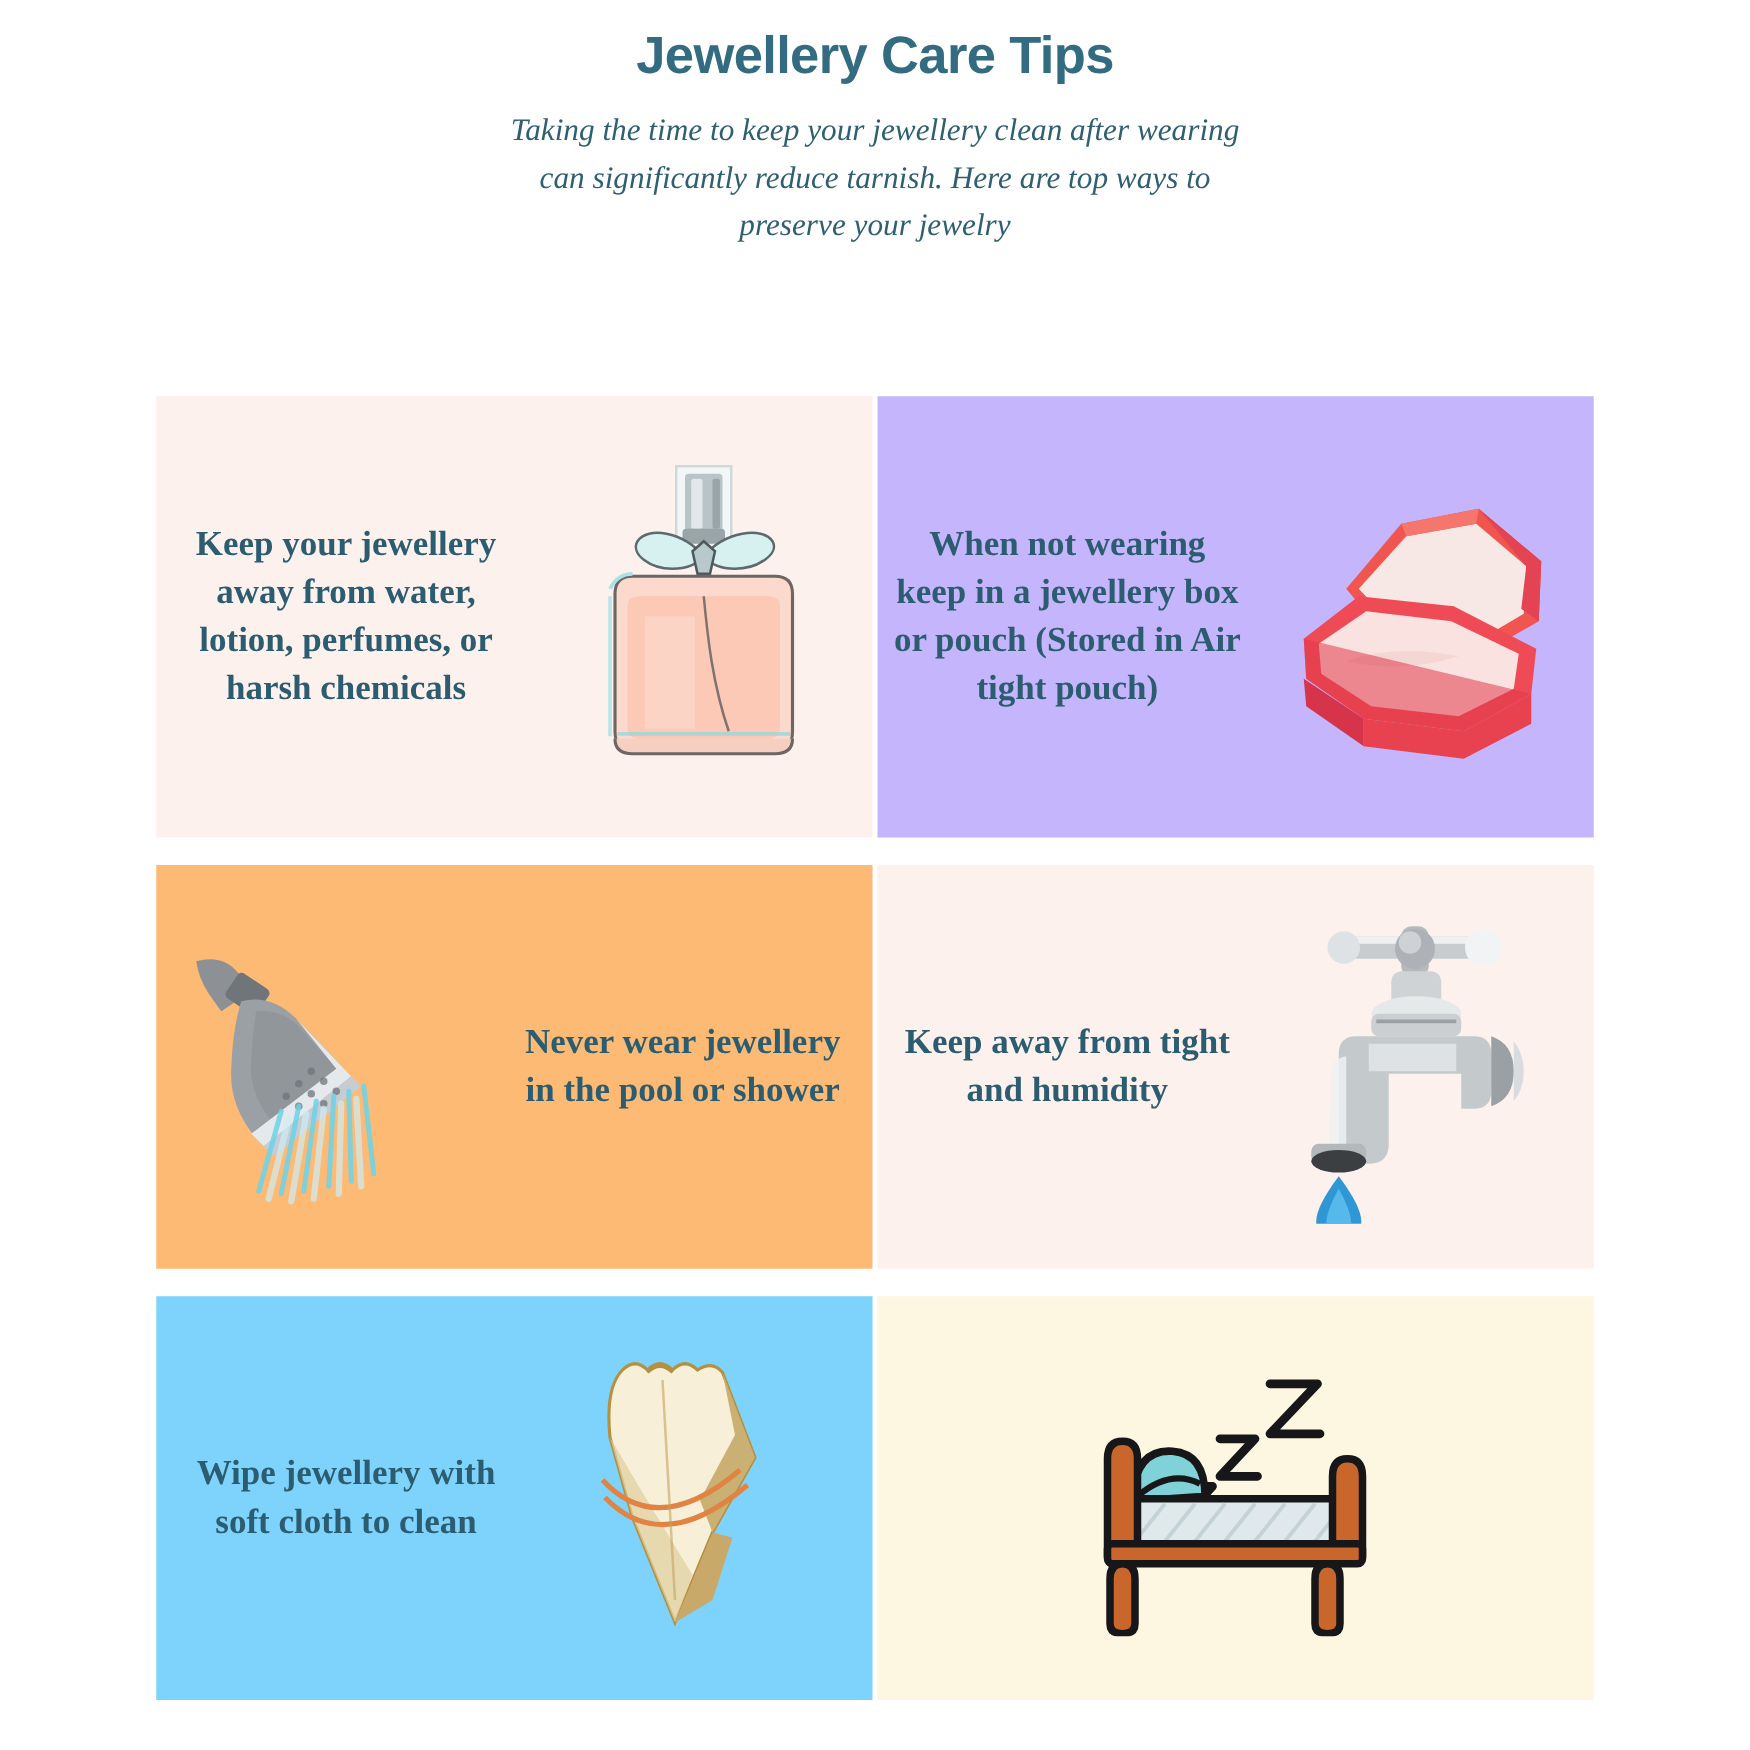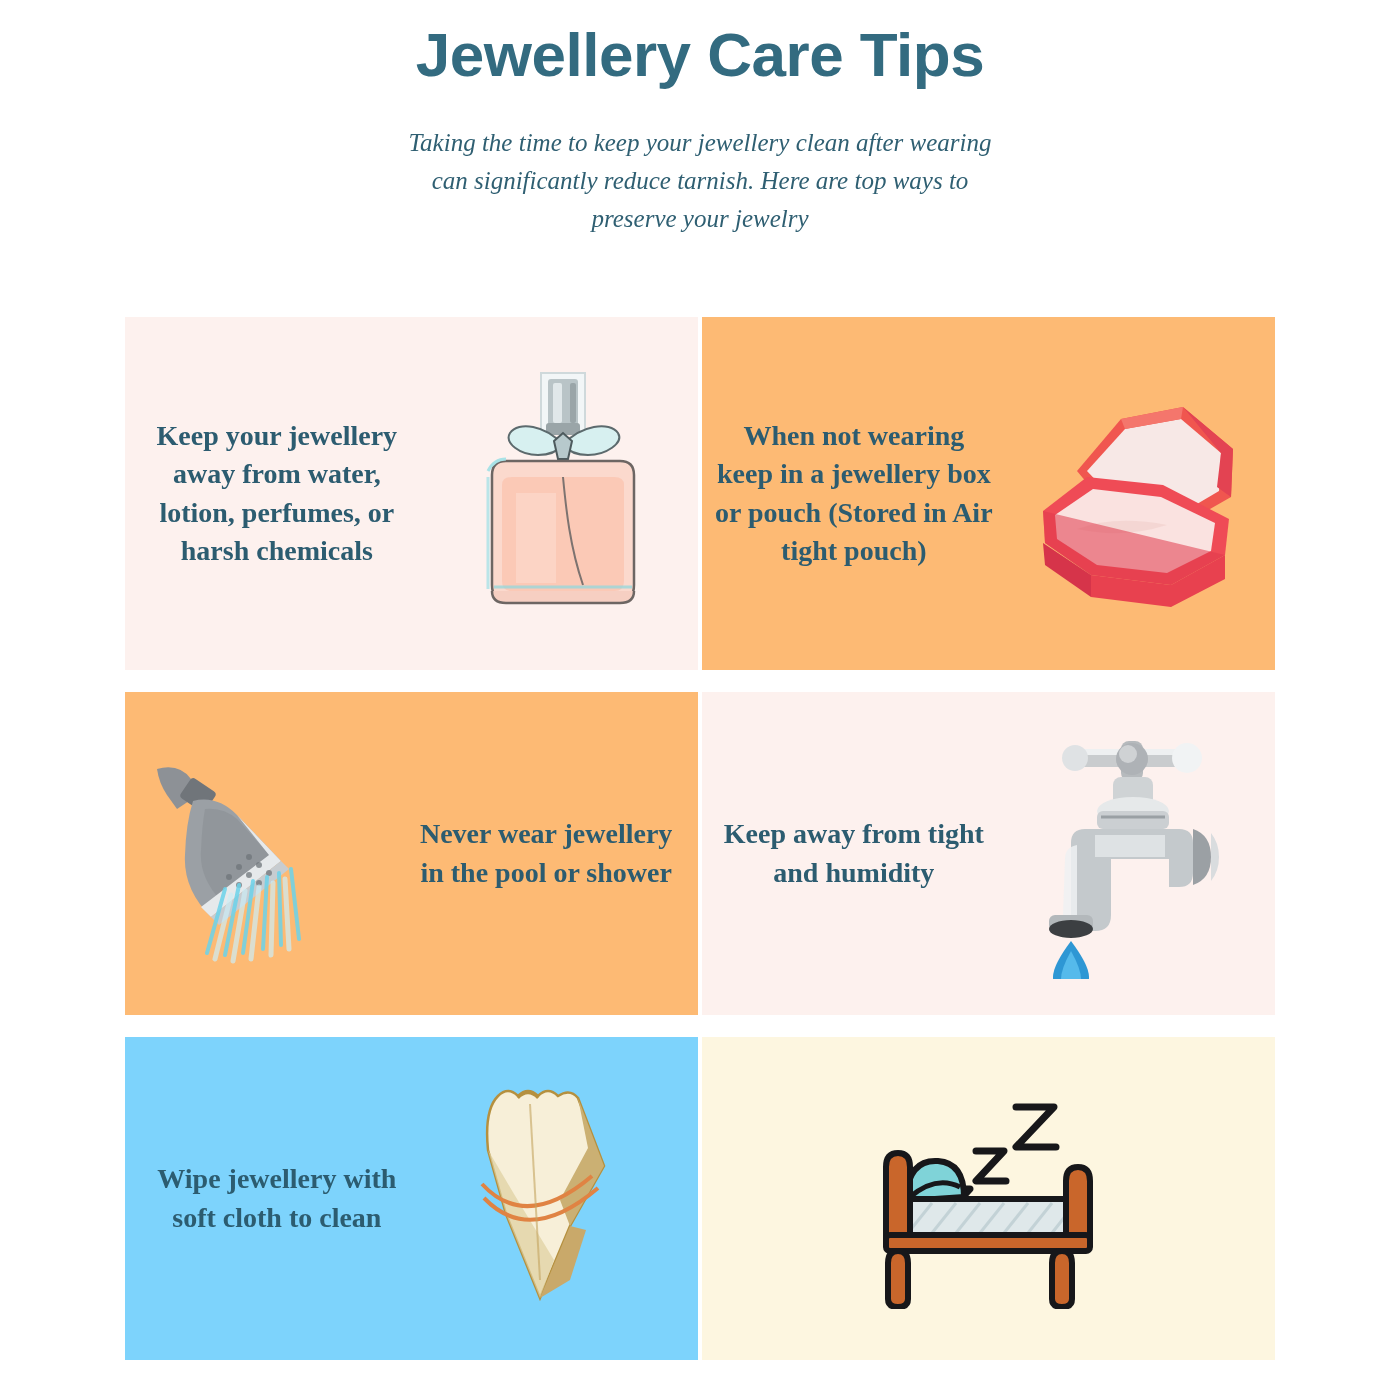--- a/index.html
+++ b/index.html
@@ -25,28 +25,28 @@
     position: absolute;
     top: 0;
     left: 0;
     width: 1400px;
     padding-top: 22px;
     text-align: center;
   }
   .page-title {
     font-family: "Liberation Sans", sans-serif;
     font-weight: bold;
-    font-size: 62px;
+    font-size: 42px;
     line-height: 1.05;
     letter-spacing: -0.5px;
     color: #336b80;
     margin: 0;
   }
   .page-subtitle {
-    margin: 37px auto 0 auto;
+    margin: 20px auto 0 auto;
     width: 620px;
     font-family: "Liberation Serif", serif;
     font-style: italic;
     font-size: 25px;
     line-height: 1.52;
     color: #2f5f72;
   }
 
   
   .grid {
@@ -127,21 +127,21 @@
           <path d="M58 134 h40 v90 h-40 z" fill="#fddcd2" opacity="0.55"></path>
           <path d="M105 118 C 108 150, 112 188, 125 226" fill="none" stroke="#7d7370" stroke-width="2"></path>
           <path d="M36 228 h138" stroke="#9ad7db" stroke-width="3" fill="none" opacity="0.8"></path>
           <path d="M34 232 q0 12 14 12 h114 q14 0 14 -12" fill="#f6cfc2" stroke="#6d6663" stroke-width="2.5"></path>
           <path d="M30 112 q6 -12 18 -12" fill="none" stroke="#a9e2e6" stroke-width="3"></path>
           <path d="M30 118 v112" fill="none" stroke="#a9e2e6" stroke-width="3" opacity="0.8"></path>
         </svg>
       </div>
     </div>
 
-    <div class="card text-left bg-blue" style="background: #fdba74; flex-direction: row;">
+    <div class="card text-left bg-blue" style="background: #c4b5fd; flex-direction: row;">
       <div class="card-text" data-bind="cards.1.text" style="color: rgb(44, 92, 112);">When not wearing keep in a jewellery box or pouch (Stored in Air tight pouch)</div>
       <div class="card-art">
         <svg width="230" height="230" viewBox="0 0 230 230">
 
           <path d="M52 92 L96 40 L158 28 L208 70 L206 118 L150 150 L92 140 Z" fill="#f0564f"></path>
           <path d="M62 92 L100 50 L156 40 L196 74 L194 112 L150 138 L98 130 Z" fill="#f7e8e6"></path>
           <path d="M158 28 L208 70 L206 118 L192 108 L196 74 Z" fill="#e34352"></path>
           <path d="M96 40 L158 28 L156 40 L100 50 Z" fill="#f4766c"></path>
 
           <path d="M18 132 L62 98 L138 106 L204 140 L200 176 L146 206 L66 196 L20 164 Z" fill="#ef4b56"></path>

